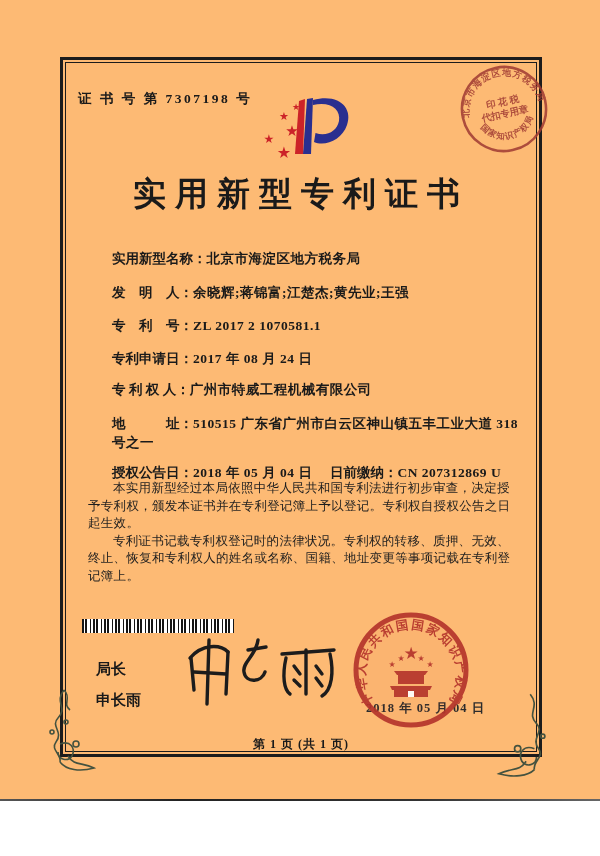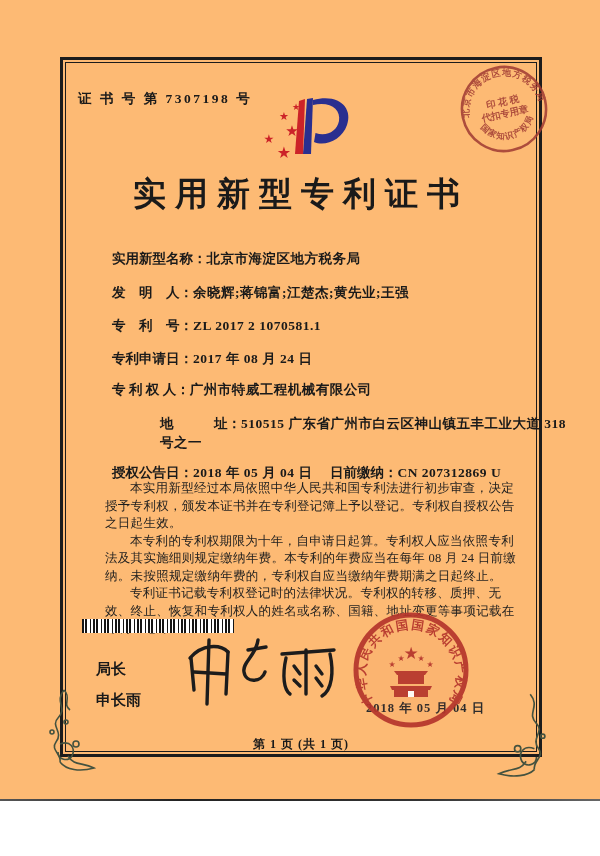--- a/index.html
+++ b/index.html
@@ -18,27 +18,27 @@
                font-size:33px; font-weight:bold; letter-spacing:9px; }
 
   .field-row { position:absolute; left:112px; font-size:13.5px; font-weight:bold; width:400px; }
   .field-row .lbl { display:inline-block; white-space:pre; }
   .field-row .val { letter-spacing:0.5px; }
   .row-name     { top:250px; }
   .row-inventor { top:284px; }
   .row-patno    { top:317px; }
   .row-filing   { top:350px; }
   .row-patentee { top:381px; }
-  .row-address  { top:414px; width:410px; line-height:19px;margin-left:48px; }
+  .row-address  { top:414px; width:410px; line-height:19px; }
   .row-grant    { top:464px; }
   .grant-no     { position:absolute; left:218px; top:0; white-space:nowrap; }
 
   .body-text { position:absolute; left:88px; top:480px; width:432px; font-size:12.5px;
                line-height:17.5px; color:#1e1e1e; }
-  .body-text p { text-indent:2em; letter-spacing:0.3px;margin-left:17px; }
+  .body-text p { text-indent:2em; letter-spacing:0.3px; }
 
   .barcode { position:absolute; left:82px; top:619px; width:152px; height:14px;
              background:repeating-linear-gradient(90deg,#151515 0 2px,#fff 2px 3px,#151515 3px 5px,#fff 5px 8px,#151515 8px 9px,#fff 9px 11px); }
 
   .sign-title { position:absolute; left:96px; top:660px; font-size:15px; font-weight:bold; }
   .sign-name  { position:absolute; left:96px; top:691px; font-size:15px; font-weight:bold; }
   .signature  { position:absolute; left:182px; top:632px; width:165px; height:80px; }
 
   .seal-date { position:absolute; left:366px; top:700px; font-size:12.5px; font-weight:bold; color:#2c2c2c; letter-spacing:1px; }
   .seal-main { position:absolute; left:350px; top:609px; width:122px; height:122px; opacity:0.92; }
@@ -97,21 +97,20 @@
   </div>
   <div class="field-row row-grant">
     <span class="lbl">授权公告日：</span><span class="val">2018 年 05 月 04 日</span>
     <span class="grant-no">
       <span class="lbl">日前缴纳：</span><span class="val">CN 207312869 U</span>
     </span>
   </div>
 
   <div class="body-text">
     <p>本实用新型经过本局依照中华人民共和国专利法进行初步审查，决定授予专利权，颁发本证书并在专利登记簿上予以登记。专利权自授权公告之日起生效。</p>
-    <p>本专利的专利权期限为十年，自申请日起算。专利权人应当依照专利法及其实施细则规定缴纳年费。本专利的年费应当在每年 08 月 24 日前缴纳。未按照规定缴纳年费的，专利权自应当缴纳年费期满之日起终止。</p>
     <p>专利证书记载专利权登记时的法律状况。专利权的转移、质押、无效、终止、恢复和专利权人的姓名或名称、国籍、地址变更等事项记载在专利登记簿上。</p>
   </div>
 
   <div class="barcode"></div>
 
   <div class="sign-title">局长</div>
   <div class="sign-name">申长雨</div>
 
   <svg class="signature" viewBox="0 0 165 80">
     <g fill="none" stroke="#1c1c1c" stroke-width="3.4" stroke-linecap="round">

